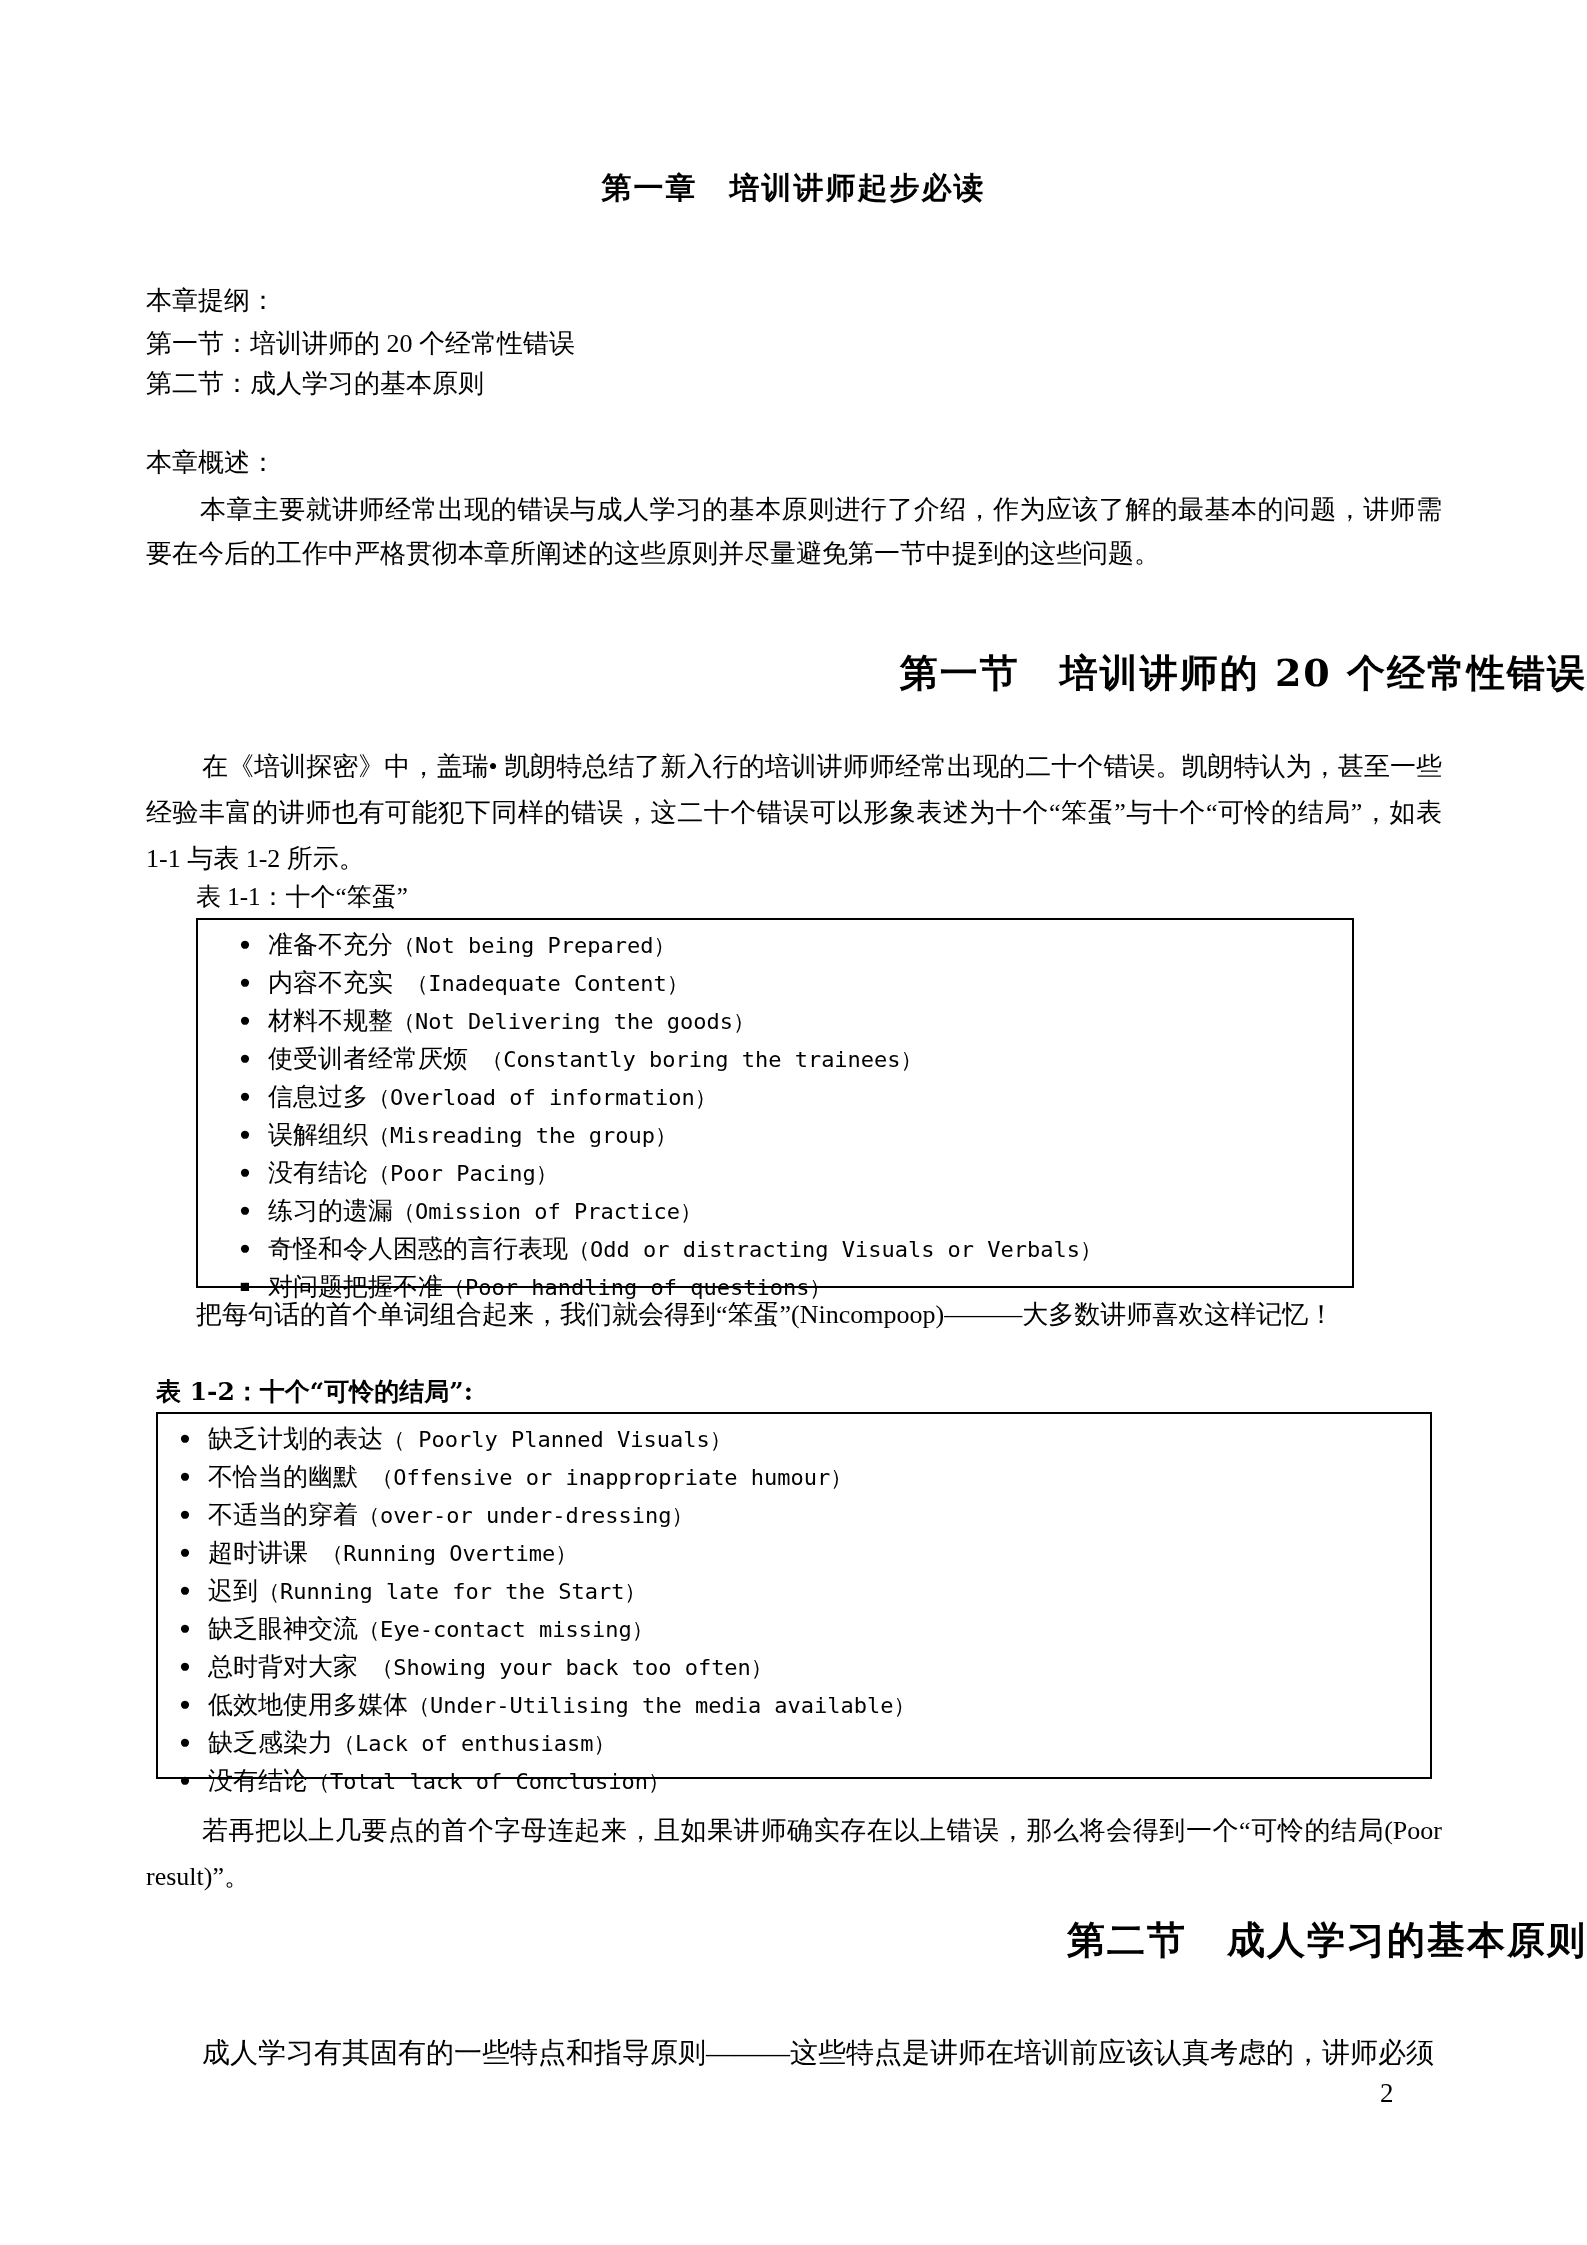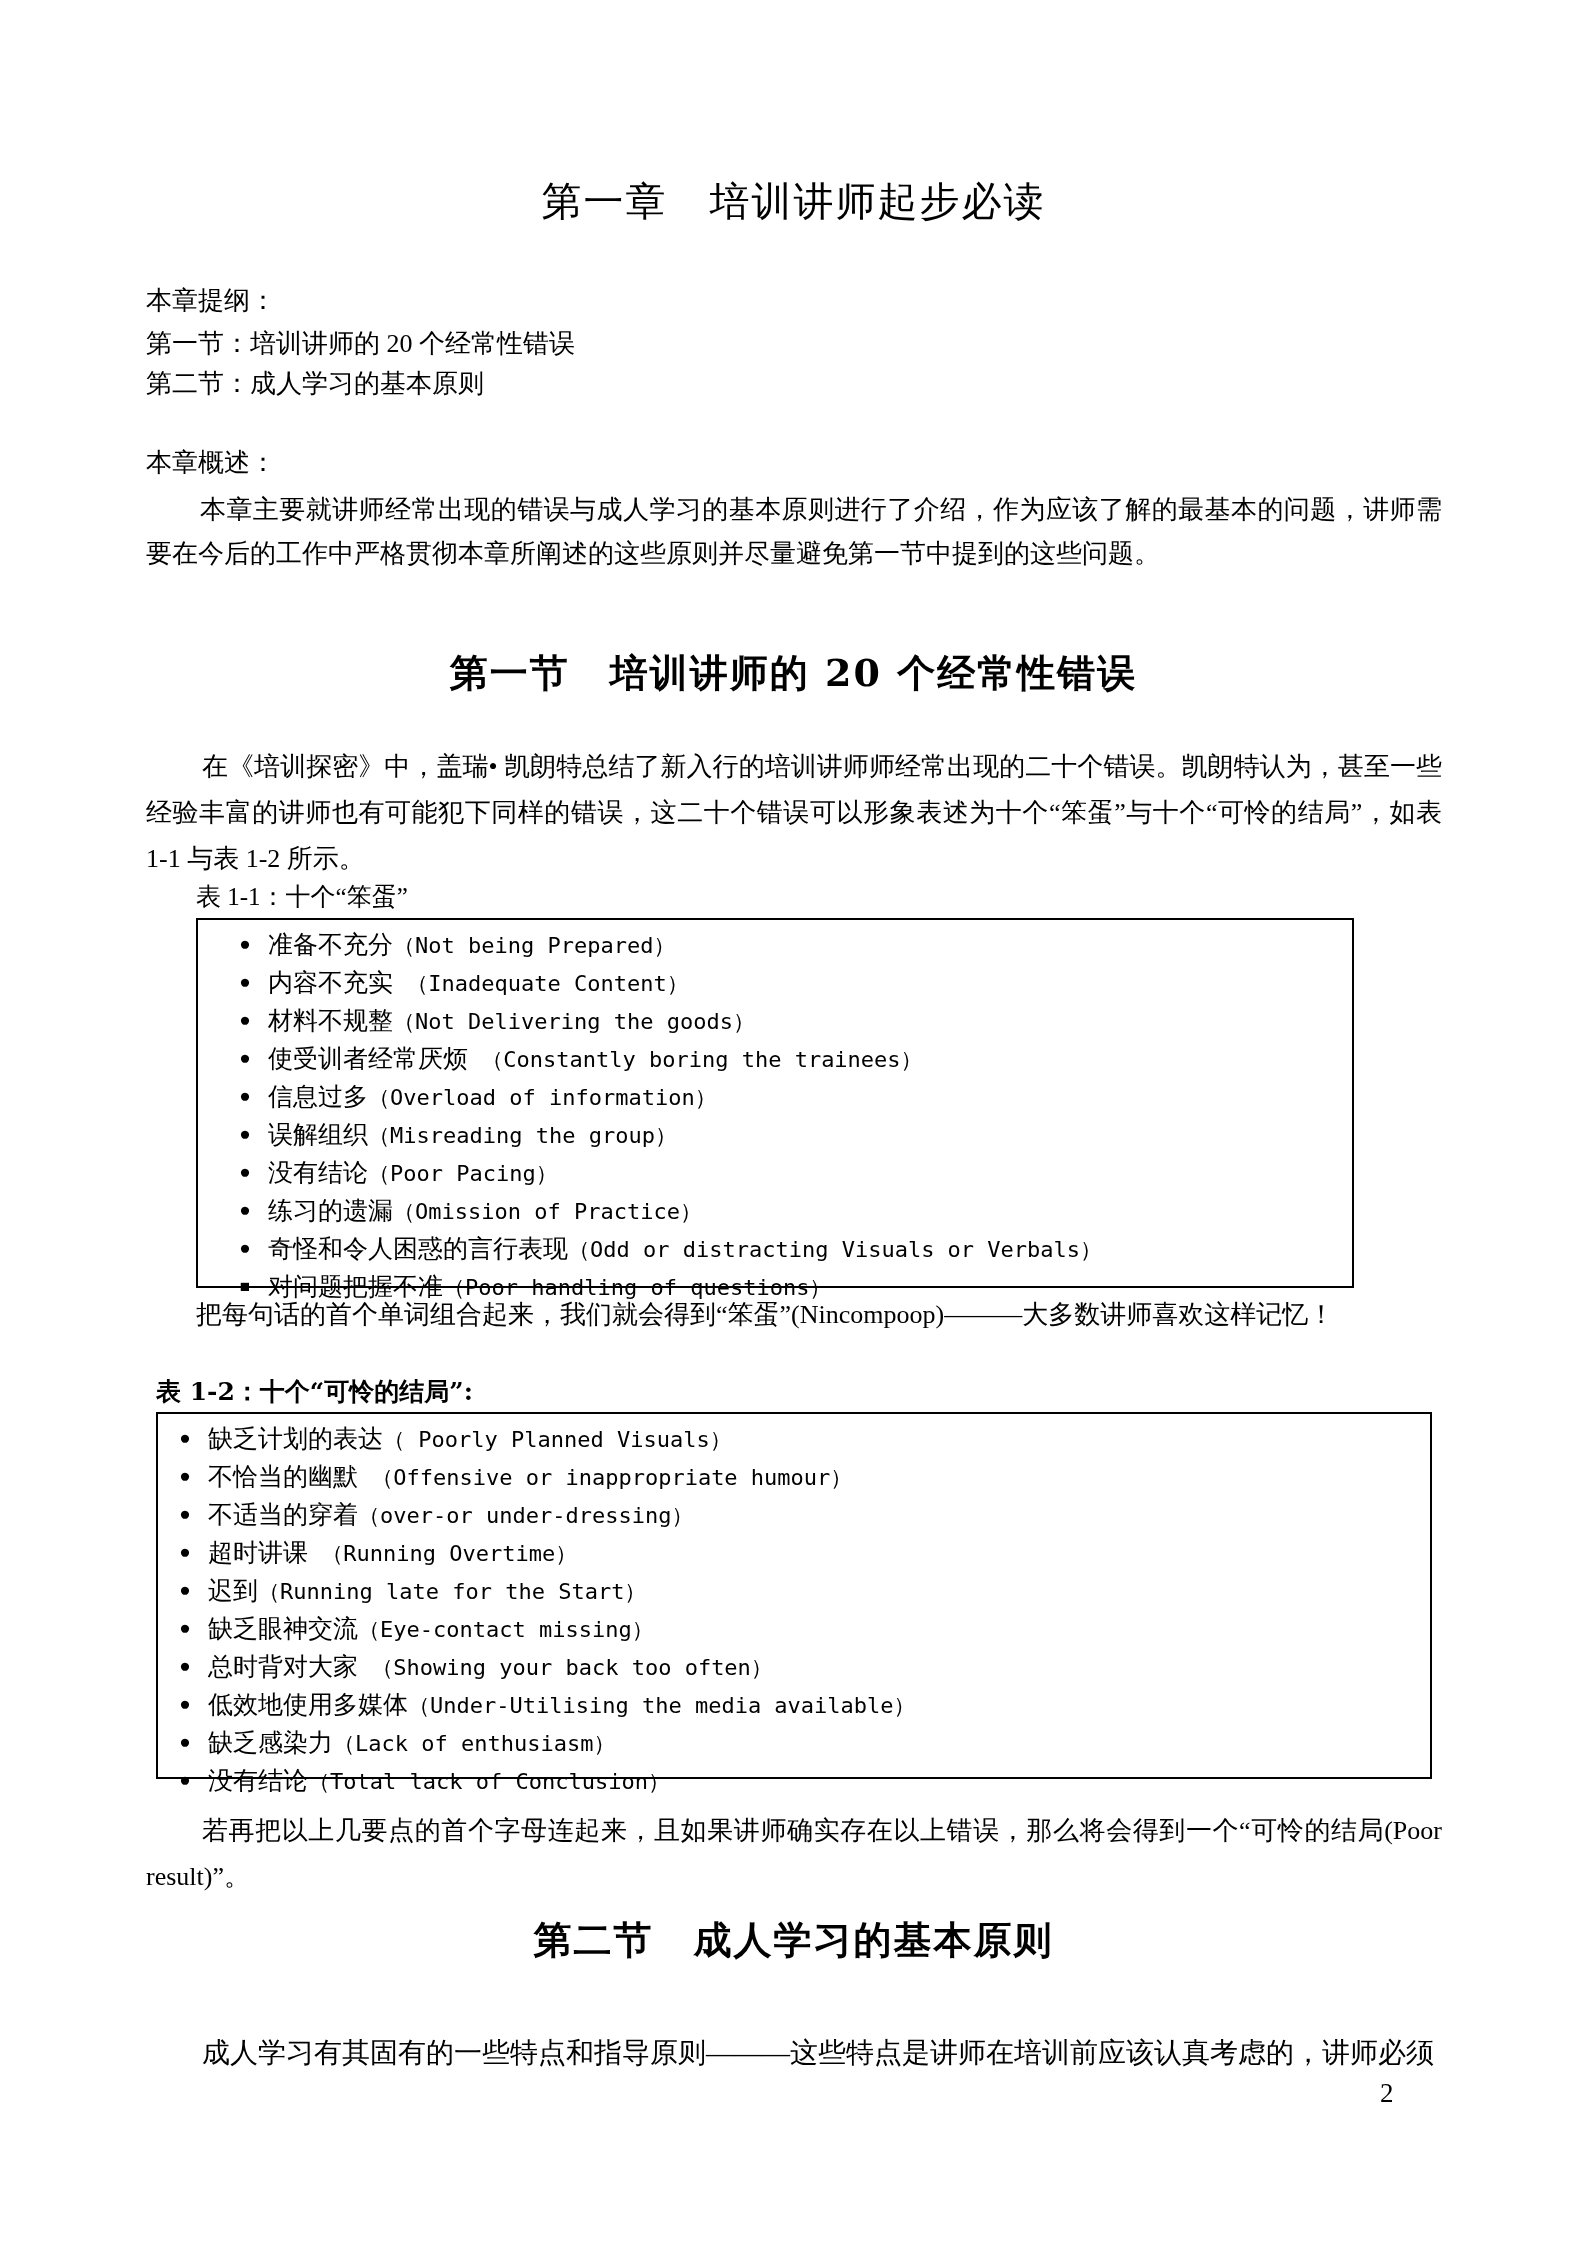--- a/index.html
+++ b/index.html
@@ -23,31 +23,31 @@
     background: #ffffff;
     overflow: hidden;
   }
 
   
   .chapter-title {
     position: absolute;
     left: 0; top: 150px;
     width: 1587px;
     text-align: center;
-    font-size: 40px;
-    font-weight: normal;
+    font-size: 30px;
+    font-weight: bold;
     letter-spacing: 2px;
     line-height: 1.2;
     font-family: "DejaVu Serif", "Liberation Serif", serif;
   }
   .section-heading {
     position: absolute;
     left: 0;
     width: 1587px;
-    text-align: center;
+    text-align: right;
     font-size: 38px;
     font-weight: bold;
     letter-spacing: 2px;
     line-height: 1.2;
     font-family: "DejaVu Serif", "Liberation Serif", serif;
   }
   #section1-heading { top: 618px; }
   #section2-heading { top: 1893px; margin-top: 24px; }
 
   

